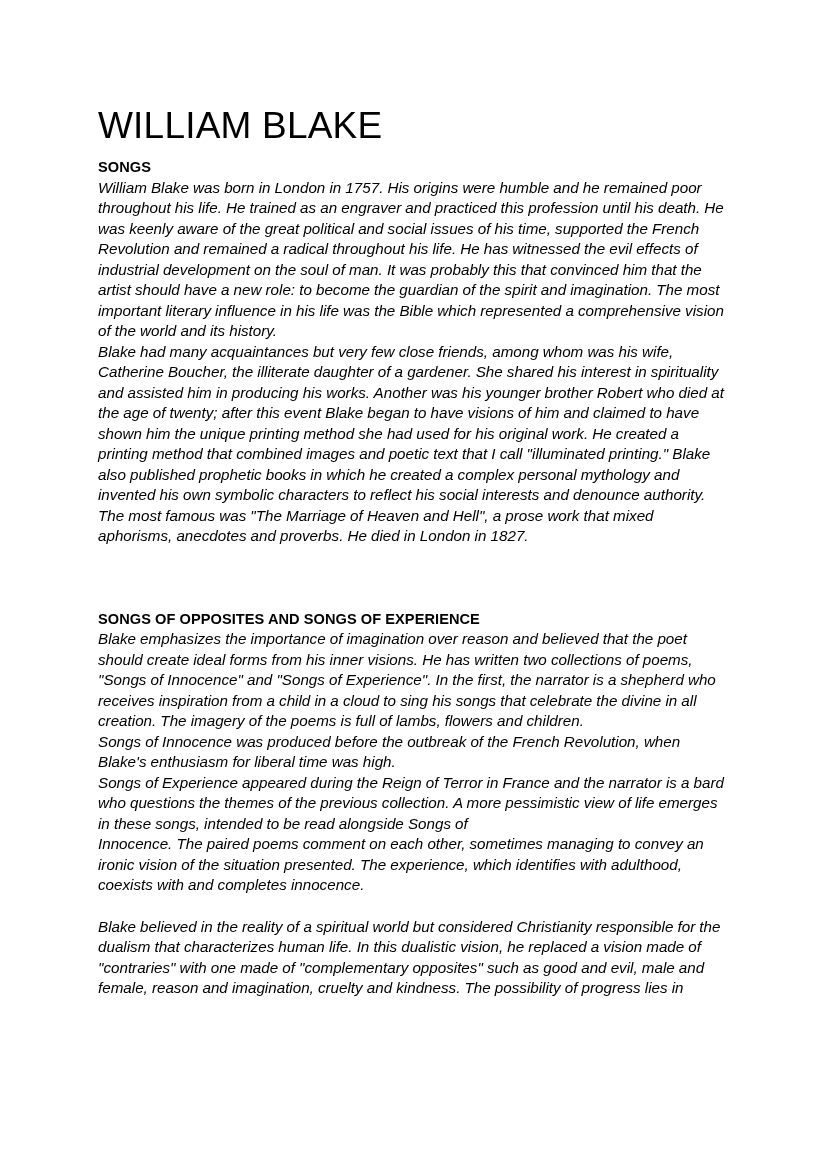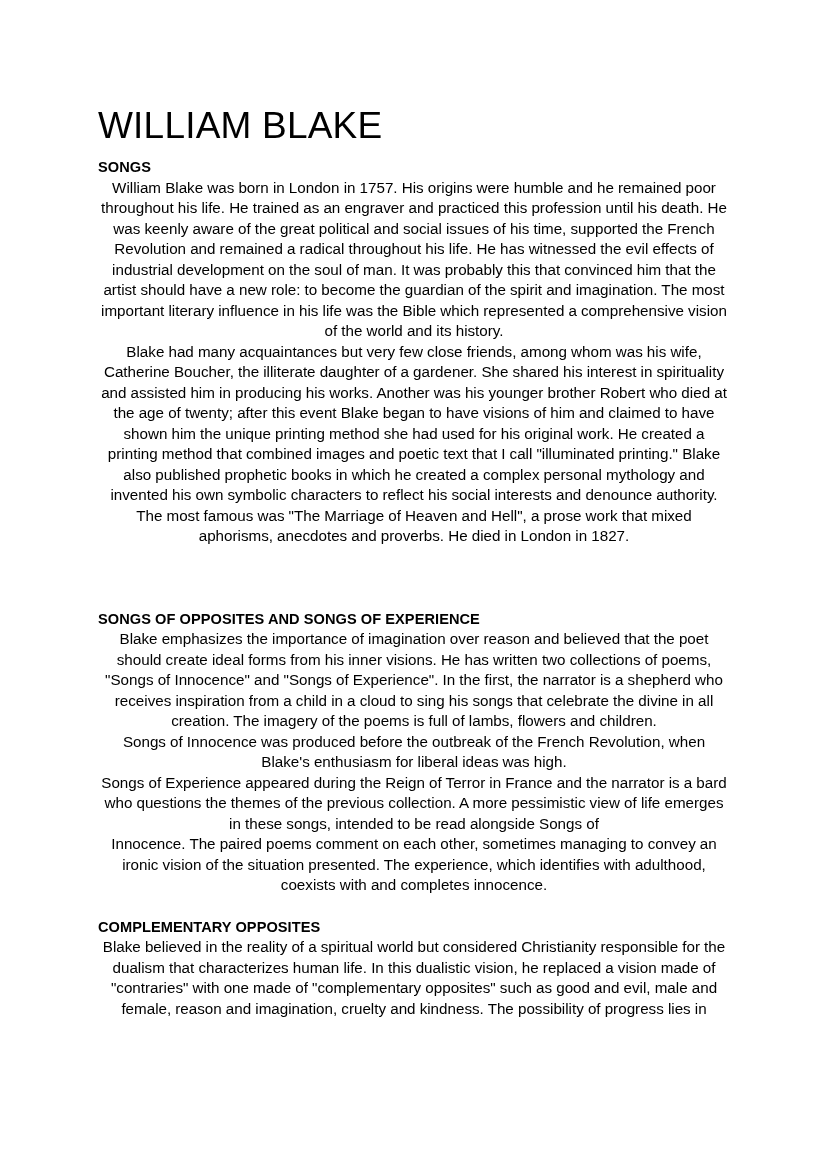--- a/index.html
+++ b/index.html
@@ -45,23 +45,24 @@
     font-weight: 700;
     line-height: 20.5px;
     letter-spacing: 0.05px;
     margin: 0;
   }
   .para {
     font-size: 15.2px;
     font-weight: 400;
     line-height: 20.5px;
     margin: 0;
-    text-align: center;
+    text-align: left;
     white-space: pre-wrap;
     word-spacing: -0.1px;
+    font-style: italic;
   }
   .gap-large {
     height: 62px;
   }
   .gap-small {
     height: 21px;
   }
 </style>
 </head>
 <body>
@@ -75,26 +76,25 @@
       <h2 class="section-heading">SONGS</h2>
       <p class="para">William Blake was born in London in 1757. His origins were humble and he remained poor throughout his life. He trained as an engraver and practiced this profession until his death. He was keenly aware of the great political and social issues of his time, supported the French Revolution and remained a radical throughout his life. He has witnessed the evil effects of industrial development on the soul of man. It was probably this that convinced him that the artist should have a new role: to become the guardian of the spirit and imagination. The most important literary influence in his life was the Bible which represented a comprehensive vision of the world and its history.</p>
       <p class="para">Blake had many acquaintances but very few close friends, among whom was his wife, Catherine Boucher, the illiterate daughter of a gardener. She shared his interest in spirituality and assisted him in producing his works. Another was his younger brother Robert who died at the age of twenty; after this event Blake began to have visions of him and claimed to have shown him the unique printing method she had used for his original work. He created a printing method that combined images and poetic text that I call "illuminated printing." Blake also published prophetic books in which he created a complex personal mythology and invented his own symbolic characters to reflect his social interests and denounce authority. The most famous was "The Marriage of Heaven and Hell", a prose work that mixed aphorisms, anecdotes and proverbs. He died in London in 1827.</p>
     </section>
 
     <div class="gap-large"></div>
 
     <section class="section">
       <h2 class="section-heading">SONGS OF OPPOSITES AND SONGS OF EXPERIENCE</h2>
       <p class="para">Blake emphasizes the importance of imagination over reason and believed that the poet should create ideal forms from his inner visions. He has written two collections of poems, "Songs of Innocence" and "Songs of Experience". In the first, the narrator is a shepherd who receives inspiration from a child in a cloud to sing his songs that celebrate the divine in all creation. The imagery of the poems is full of lambs, flowers and children.</p>
-      <p class="para">Songs of Innocence was produced before the outbreak of the French Revolution, when Blake's enthusiasm for liberal ideas was high.</p>
+      <p class="para">Songs of Innocence was produced before the outbreak of the French Revolution, when Blake's enthusiasm for liberal time was high.</p>
       <p class="para">Songs of Experience appeared during the Reign of Terror in France and the narrator is a bard who questions the themes of the previous collection. A more pessimistic view of life emerges in these songs, intended to be read alongside Songs of
 Innocence. The paired poems comment on each other, sometimes managing to convey an ironic vision of the situation presented. The experience, which identifies with adulthood, coexists with and completes innocence.</p>
     </section>
 
     <div class="gap-small"></div>
 
     <section class="section">
-      <h2 class="section-heading">COMPLEMENTARY OPPOSITES</h2>
       <p class="para">Blake believed in the reality of a spiritual world but considered Christianity responsible for the dualism that characterizes human life. In this dualistic vision, he replaced a vision made of "contraries" with one made of "complementary opposites" such as good and evil, male and female, reason and imagination, cruelty and kindness. The possibility of progress lies in</p>
     </section>
 
   </div>
 </div>
 
 </body></html>

